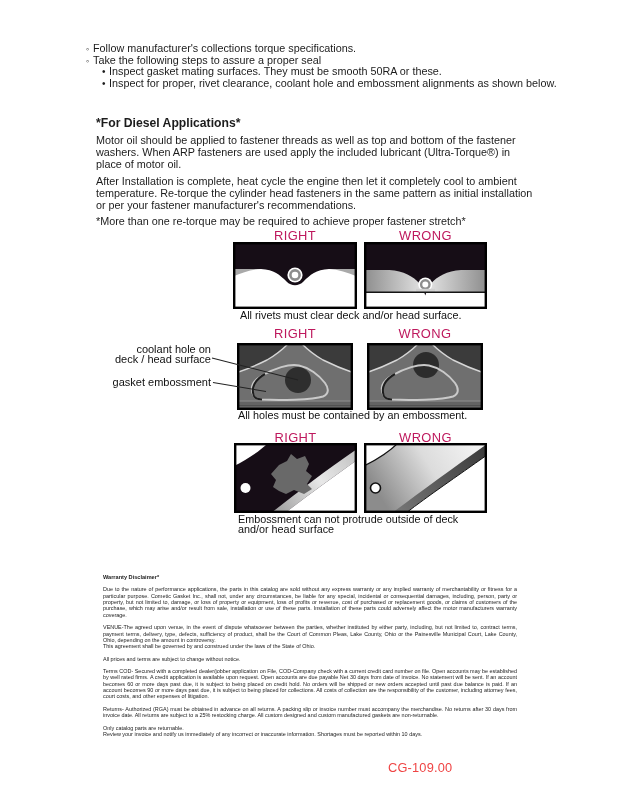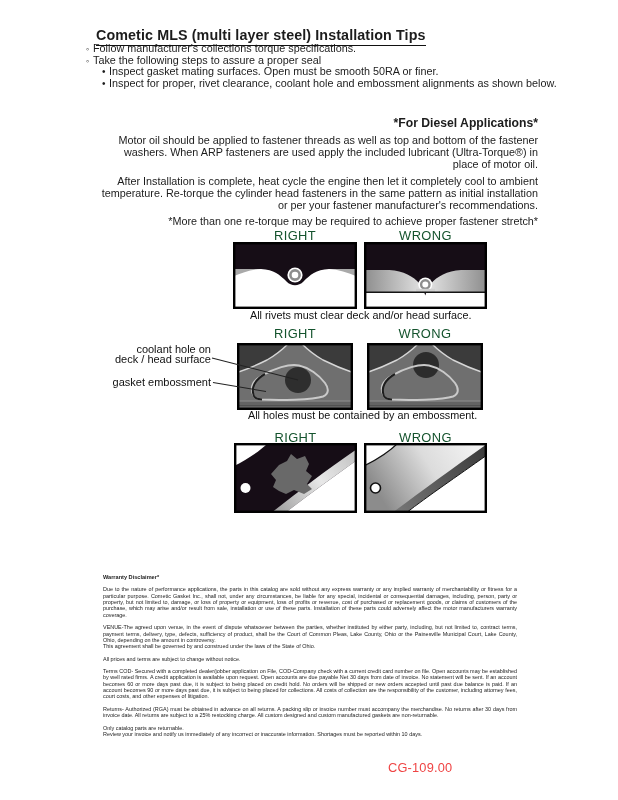--- a/index.html
+++ b/index.html
@@ -9,46 +9,43 @@
   .title{font-size:14.3px;font-weight:bold;letter-spacing:.1px;
          border-bottom:1.6px solid #111;padding-bottom:1.5px;display:inline-block;}
   .bullets{font-size:10.8px;line-height:10.55px;}
   .b{white-space:nowrap;}
   .bm{display:inline-block;width:7px;font-size:9px;}
   .sb{padding-left:16px;}
   .sbm{display:inline-block;width:7px;font-size:10px;}
   .diesel{width:442px;font-size:10.8px;line-height:12px;}
   .diesel h2{font-size:12.2px;font-weight:bold;margin:0 0 5px 0;}
   .diesel p{margin:0 0 4.5px 0;}
-  .dlabel{font-size:12.9px;text-align:center;letter-spacing:.4px;color:#14532d;}
-  .caption{font-size:10.8px;line-height:10.4px;color:#111;margin-left:10px;}
+  .dlabel{font-size:12.9px;text-align:center;letter-spacing:.4px;color:#be185d;}
+  .caption{font-size:10.8px;line-height:10.4px;color:#111;}
   .ann{font-size:11px;line-height:9.8px;text-align:right;color:#111;}
   .disc{width:414px;font-size:5.45px;line-height:6.35px;color:#222;text-align:justify;}
   .disc .h{font-weight:bold;font-size:5.6px;margin:0 0 6px 0;text-align:left;}
   .disc .blk{margin:0 0 6.1px 0;}
   .footer{font-size:12.8px;letter-spacing:.2px;color:#ef4444;}
   svg{display:block;}
 </style>
 </head>
 <body>
 
 <div class="page">
 
-  <div class="abs" style="left:96px;top:26px;">
-    <span class="title">Cometic MLS (multi layer steel) Installation Tips</span>
-  </div>
 
   <div class="abs bullets" style="left:86px;top:43px;">
     <div class="b"><span class="bm">◦</span><span>Follow manufacturer's collections torque specifications.</span></div>
     <div class="b"><span class="bm">◦</span><span>Take the following steps to assure a proper seal</span></div>
-    <div class="b sb"><span class="sbm">•</span><span>Inspect gasket mating surfaces.  Open must be smooth 50RA or finer.</span></div>
+    <div class="b sb"><span class="sbm">•</span><span>Inspect gasket mating surfaces.  They must be smooth 50RA or these.</span></div>
     <div class="b sb"><span class="sbm">•</span><span>Inspect for proper, rivet clearance, coolant hole and embossment alignments as shown below.</span></div>
   </div>
 
-  <div class="abs diesel" style="left:96px;top:117px;text-align:right;">
+  <div class="abs diesel" style="left:96px;top:117px;">
     <h2>*For Diesel Applications*</h2>
     <p>Motor oil should be applied to fastener threads as well as top and bottom of the fastener washers. When ARP fasteners are used apply the included lubricant (Ultra-Torque®) in place of motor oil.</p>
     <p>After Installation is complete, heat cycle the engine then let it completely cool to ambient temperature. Re-torque the cylinder head fasteners in the same pattern as initial installation or per your fastener manufacturer's recommendations.</p>
     <p>*More than one re-torque may be required to achieve proper fastener stretch*</p>
   </div>
 
   <div class="abs dlabel" style="left:233px;top:228px;width:124px;">RIGHT</div>
   <div class="abs dlabel" style="left:364px;top:228px;width:123px;">WRONG</div>
 
   <svg class="abs" style="left:233px;top:242px;" width="124" height="67" viewBox="0 0 124 67">
@@ -159,20 +156,24 @@
       </linearGradient>
     </defs>
     <rect width="123" height="70" fill="#ffffff"></rect>
     <path fill="url(#r4g)" stroke="#111" stroke-width="1.2" d="M0,23 C12,17 25,9 34,0 H123 V5 C88,28 59,50 33,70 H0 Z"></path>
     <path fill="url(#r4s)" d="M28,70 C55,50 86,27 123,1 L123,12 C92,34 64,53 42,70 Z"></path>
     <path fill="#ffffff" stroke="#111" stroke-width="1" d="M42,70 C64,53 92,34 123,12 L123,70 Z"></path>
     <circle cx="11.5" cy="45" r="5" fill="#ffffff" stroke="#111" stroke-width="1.6"></circle>
     <rect x="1.2" y="1.2" width="120.6" height="67.6" fill="none" stroke="#000" stroke-width="2.4"></rect>
   </svg>
 
+  <div class="abs caption" style="left:238px;top:514px;">
+    <div>Embossment can not protrude outside of deck</div>
+    <div>and/or head surface</div>
+  </div>
 
   <div class="abs disc" style="left:103px;top:574px;">
     <div class="h">Warranty Disclaimer*</div>
     <div class="blk">
       <div>Due to the nature of performance applications, the parts in this catalog are sold without any express warranty or any implied warranty of merchantability or fitness for a particular purpose.  Cometic Gasket Inc., shall not, under any circumstances, be liable for any special, incidental or consequential damages, including, person, party or property, but not limited to, damage, or loss of property or equipment, loss of profits or revenue, cost of purchased or replacement goods, or claims of customers of the purchase, which may arise and/or result from sale, installation or use of these parts.  Installation of these parts could adversely affect the motor manufacturers warranty coverage.</div>
     </div>
     <div class="blk">
       <div>VENUE-The agreed upon venue, in the event of dispute whatsoever between the parties, whether instituted by either party, including, but not limited to, contract terms, payment terms, delivery, type, defects, sufficiency of product, shall be the Court of Common Pleas, Lake County, Ohio or the Painesville Municipal Court, Lake County, Ohio, depending on the amount in controversy.</div>
       <div>This agreement shall be governed by and construed under the laws of the State of Ohio.</div>
     </div>

